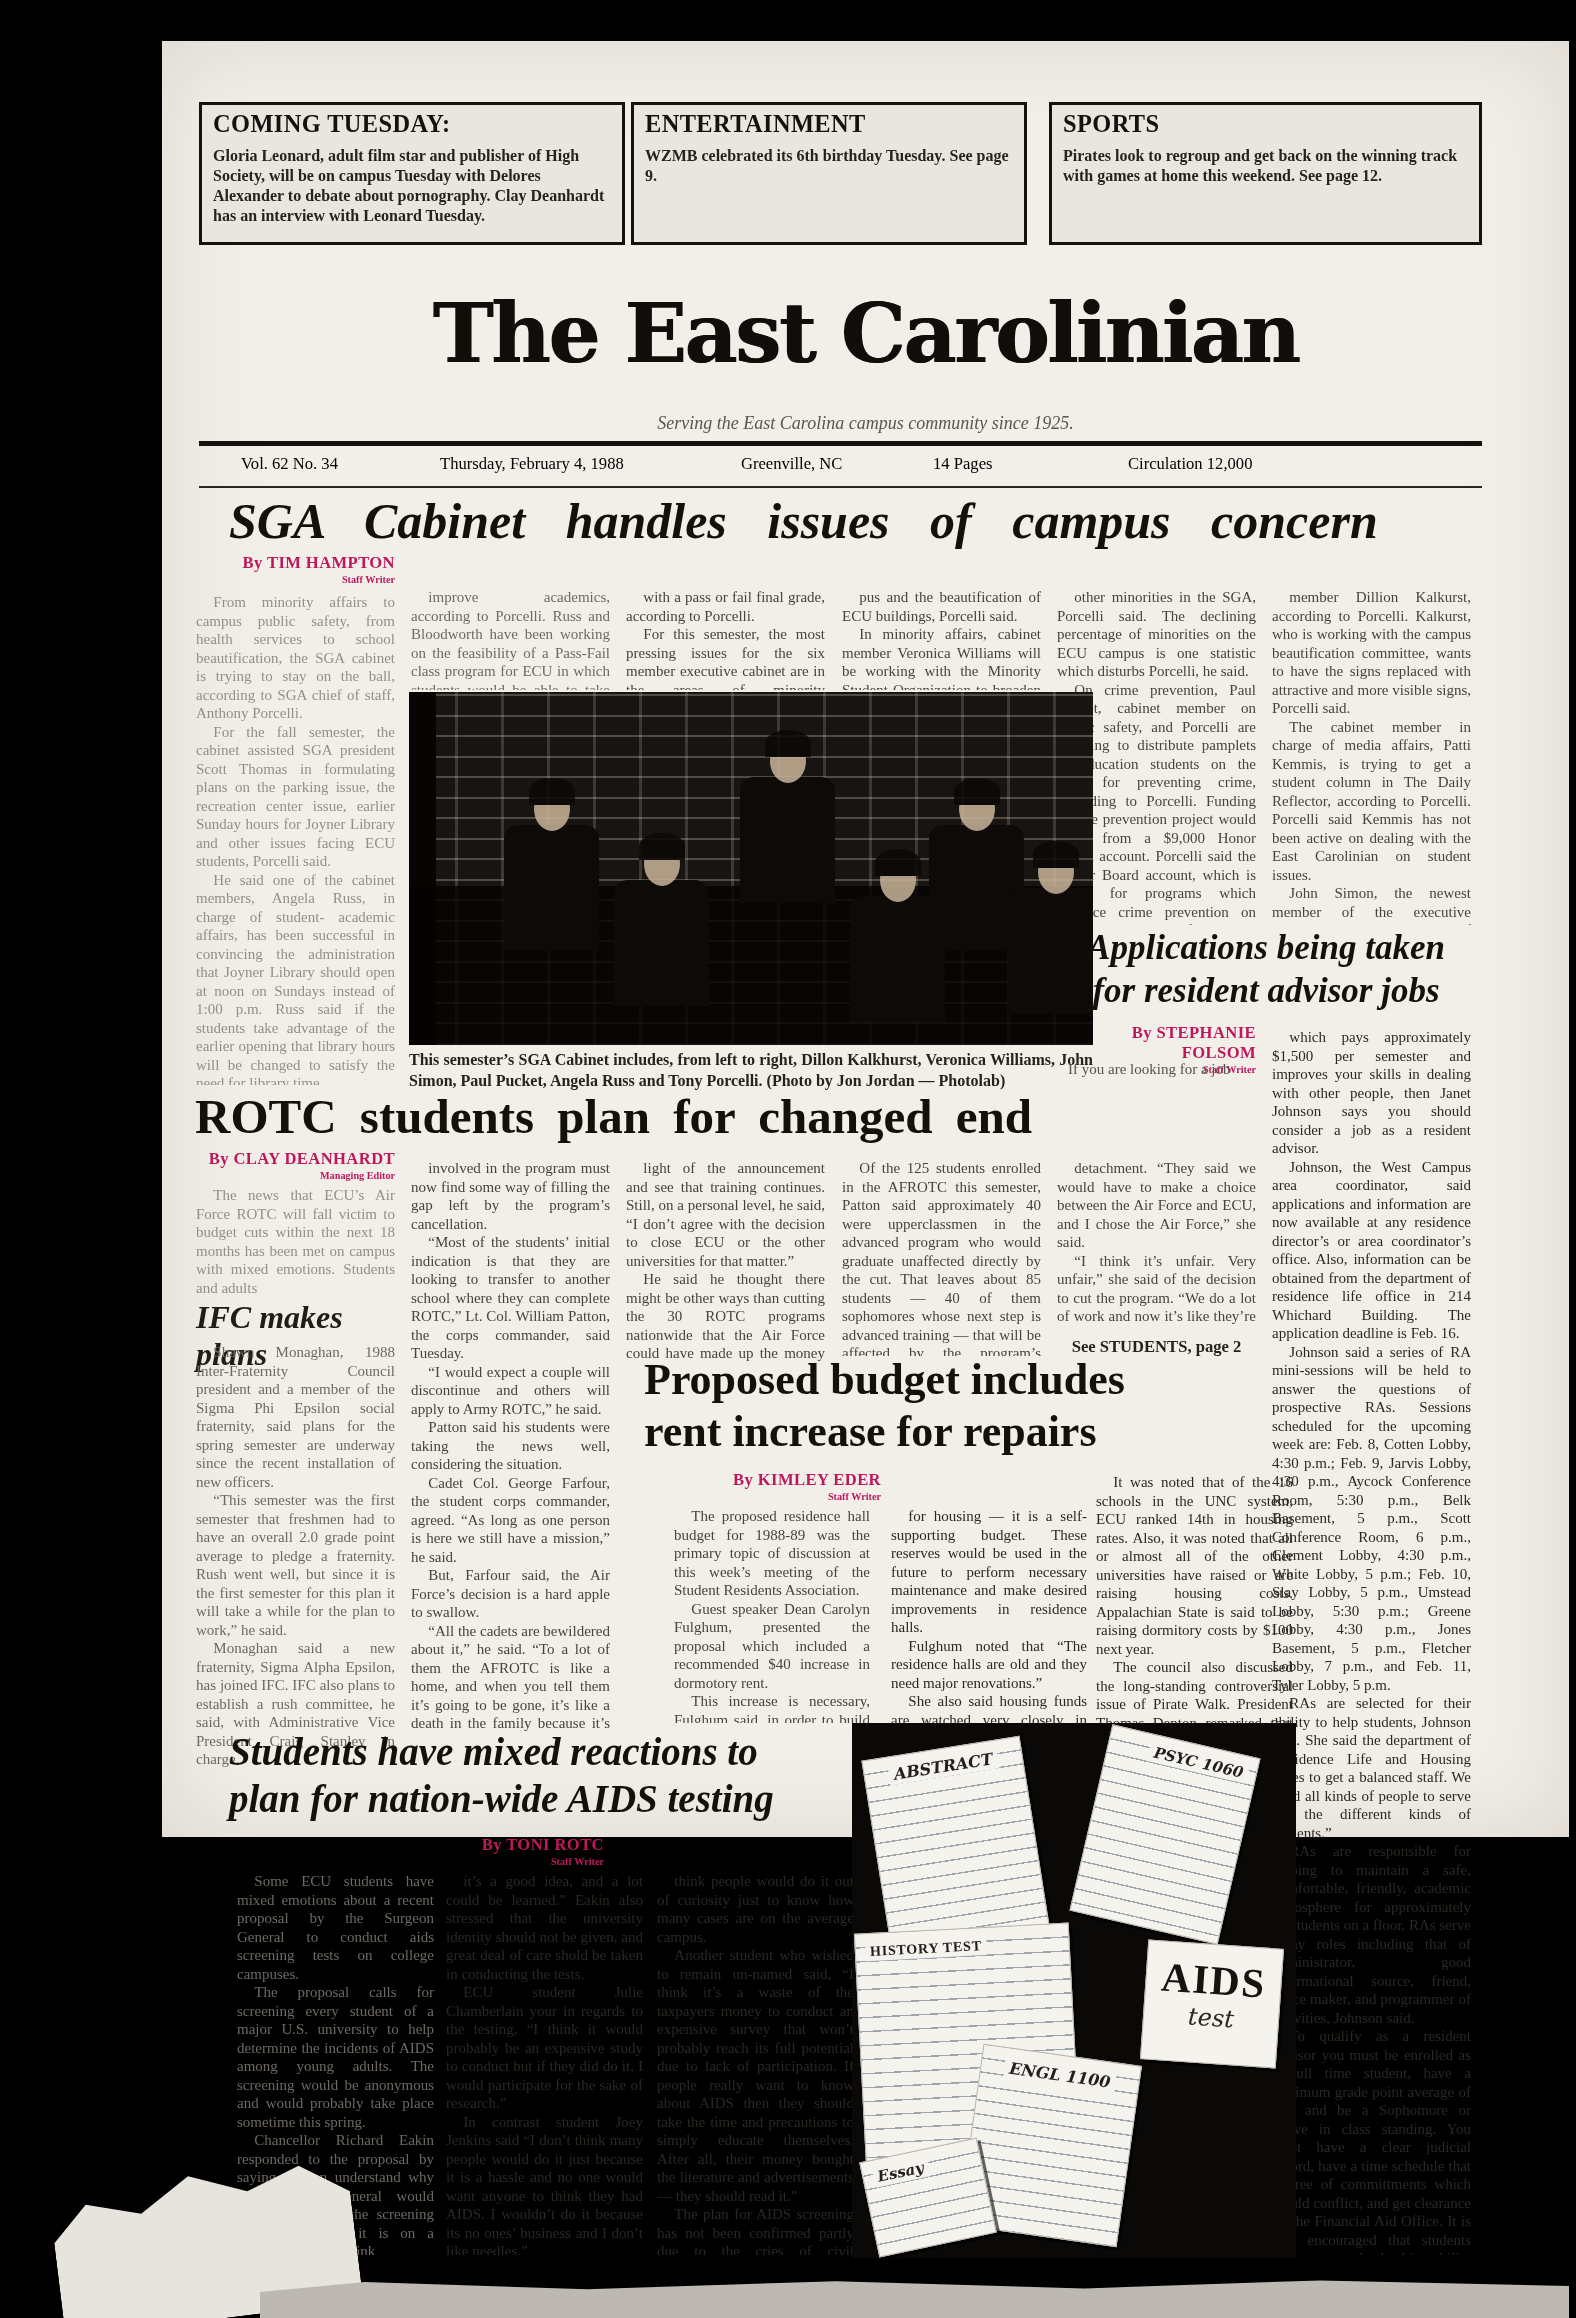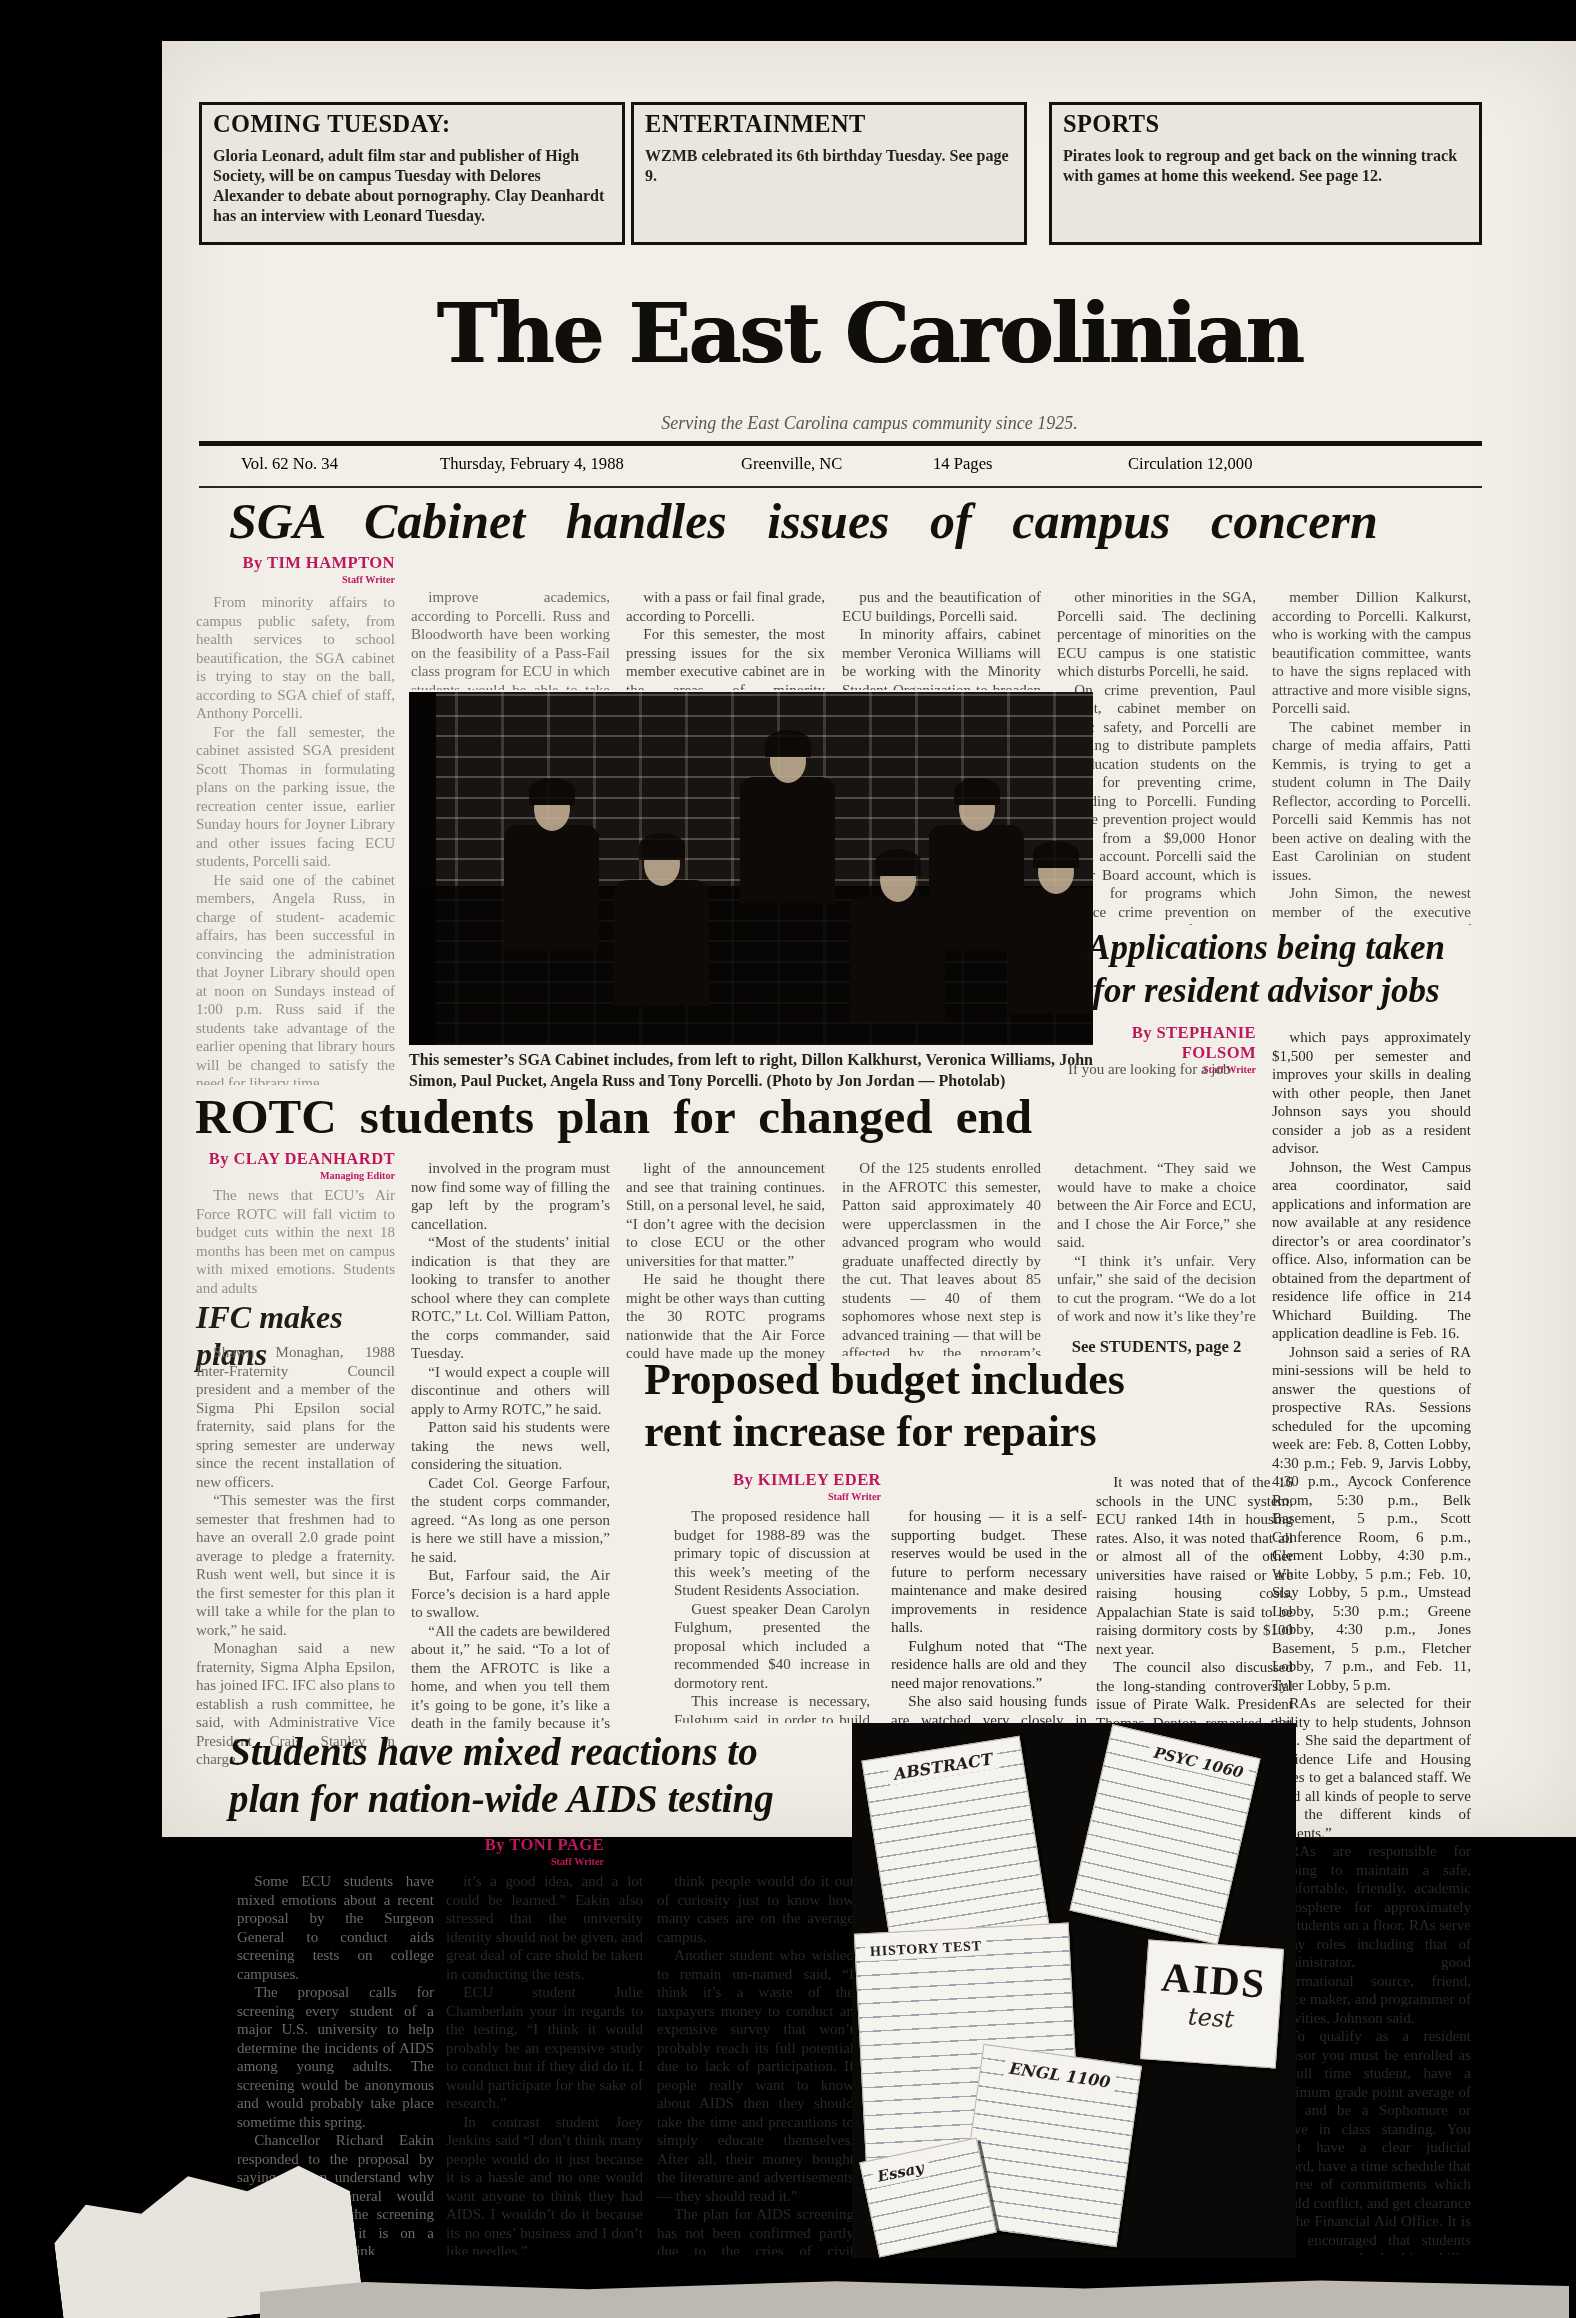--- a/index.html
+++ b/index.html
@@ -4,21 +4,20 @@
 <style>
   html,body{margin:0;padding:0;}
   body{
     width:1577px;height:2319px;position:relative;background:#000;
     font-family:"Liberation Serif",serif;overflow:hidden;
   }
   .page{
     position:absolute;left:162px;top:41px;width:1407px;height:1796px;
     background:#f2efe9;
     box-shadow:inset 0 0 95px rgba(160,150,130,.25);
-    padding-left:8px;
   }
   
   .teaser{
     position:absolute;top:61px;height:143px;border:3.2px solid #14120f;
     background:#e9e6df;box-sizing:border-box;padding:4.7px 11px;
   }
   .teaser .t-title{font-weight:bold;font-size:24.4px;color:#14120f;letter-spacing:0.4px;}
   .teaser .t-body{font-weight:bold;font-size:16px;line-height:20px;color:#26231f;margin-top:8px;}
   
   .masthead-title{
@@ -279,21 +278,21 @@
   <div class="col ink-4" style="left:934px;top:1432px;width:197px;height:271px;">
       <p class="para">It was noted that of the 16 schools in the UNC system, ECU ranked 14th in housing rates. Also, it was noted that all or almost all of the other universities have raised or are raising housing costs. Appalachian State is said to be raising dormitory costs by $100 next year.</p>
       <p class="para">The council also discussed the long-standing controversial issue of Pirate Walk. President Thomas Denton remarked that the propram has not been properly run since the 1985-86 school year. Public Saftey has proposed to take over the project, utilizing the student  reserves.</p>
     </div>
 
   <div class="headline hl-aids">
     <div>Students have mixed reactions to</div>
     <div>plan for nation-wide AIDS testing</div>
   </div>
   <div class="byline" style="left:237px;top:1794px;width:205px;">
-    <div class="by">By TONI PAGE</div>
+    <div class="by">By TONI ROTC</div>
     <div class="role">Staff Writer</div>
   </div>
   <div class="col ink-2" style="left:75px;top:1831px;width:197px;height:383px;">
       <p class="para">Some ECU students have mixed emotions about a recent proposal by the Surgeon General to conduct aids screening tests on college campuses.</p>
       <p class="para">The proposal calls for screening every student of a major U.S. university to help determine the incidents of AIDS among young adults. The screening would be anonymous and would probably take place sometime this spring.</p>
       <p class="para">Chancellor Richard Eakin responded to the proposal by saying, “I can understand why the Surgeon General would want to conduct the screening and as long as it is on a voluntary basis, I think</p>
     </div>
   <div class="col ink-4" style="left:284px;top:1831px;width:197px;height:383px;">
       <p class="para">it’s a good idea, and a lot could be learned.” Eakin also stressed that the university identity should not be given, and great deal of care shold be taken in conducting the tests.</p>
       <p class="para">ECU student Julie Chamberlain your in regards to the testing, “I think it would probably be an expensive study to conduct but if they did do it, I would participate for the sake of research.”</p>

